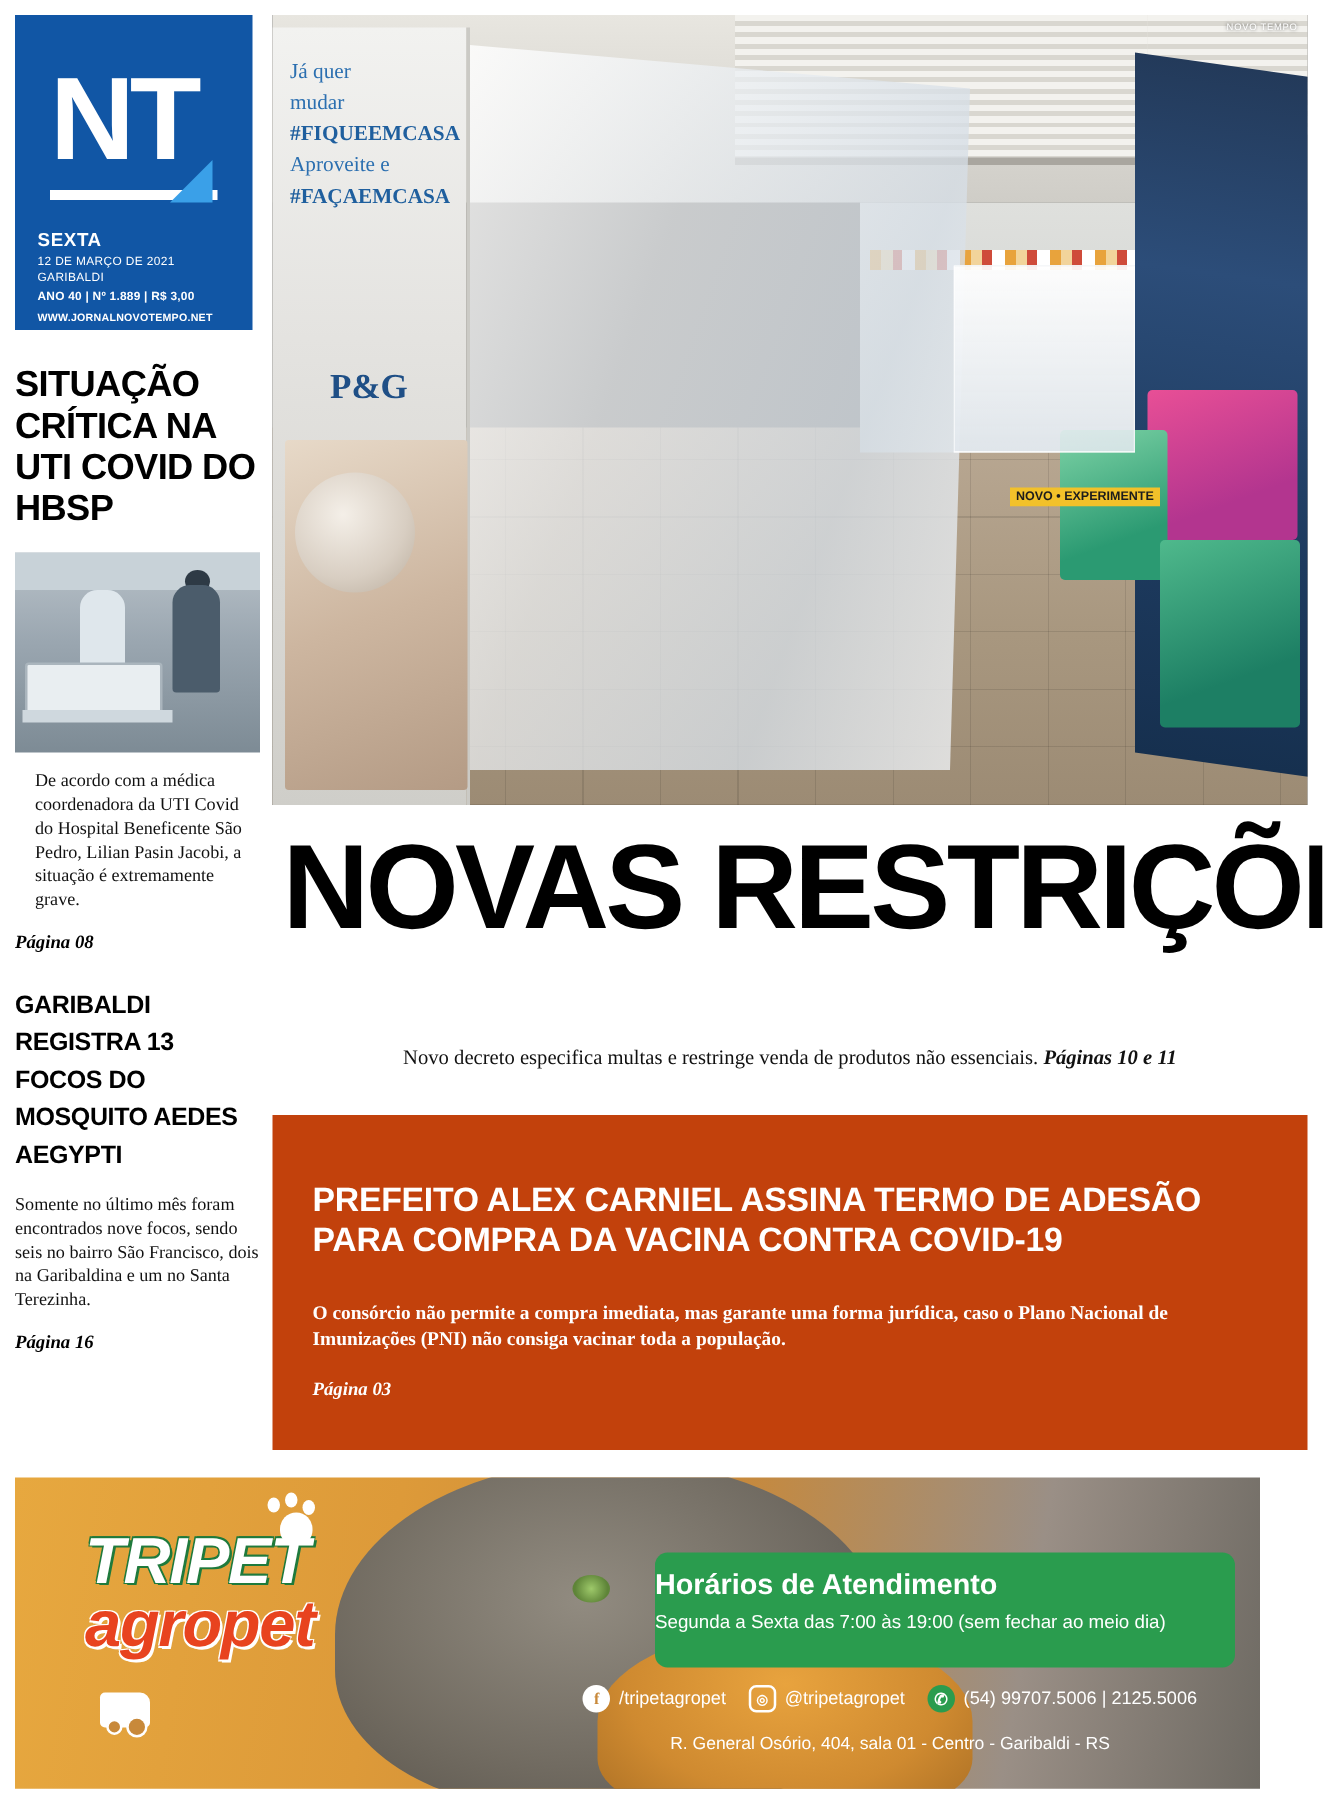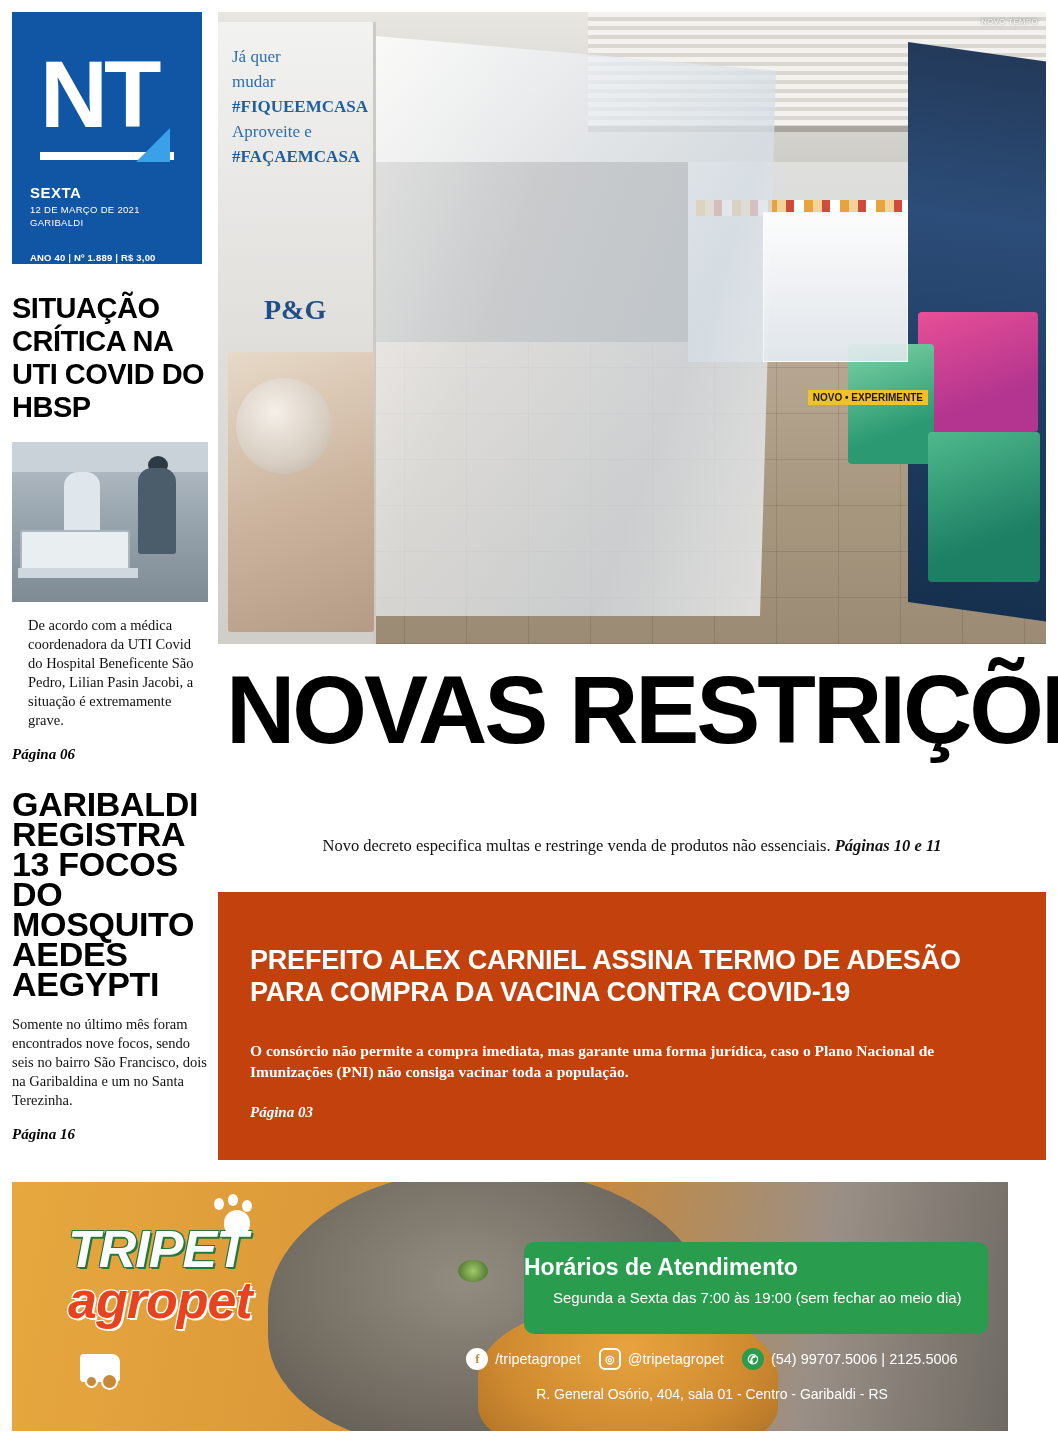--- a/index.html
+++ b/index.html
@@ -54,21 +54,21 @@
     width: 160px;
   }
   .mast-day {
     font-size: 15px; font-weight: 700; letter-spacing: 0.5px;
     margin-bottom: 3px;
   }
   .mast-date {
     font-size: 9.5px; letter-spacing: 0.3px; margin-bottom: 2px;
   }
   .mast-city {
-    font-size: 9.5px; letter-spacing: 0.3px; margin-bottom: 24px;
+    font-size: 9.5px; letter-spacing: 0.3px; margin-bottom: 4px;
   }
   .mast-edition {
     font-size: 9.5px; font-weight: 700; letter-spacing: 0.2px; margin-bottom: 6px;
   }
   .mast-site {
     font-size: 8.5px; font-weight: 700; letter-spacing: 0.2px;
   }
 
   
   .leftcol {
@@ -127,21 +127,21 @@
     font-family: "Liberation Serif", serif;
     font-style: italic;
     font-weight: 700;
     font-size: 15px;
     color: #000000;
     margin: 0 0 26px 0;
   }
   .second-head {
     font-family: "Liberation Sans", sans-serif;
     font-weight: 700;
-    font-size: 34px;
+    font-size: 20px;
     line-height: 30px;
     letter-spacing: -0.3px;
     color: #000000;
     margin: 0 0 16px 0;
   }
   .second-text {
     font-family: "Liberation Serif", serif;
     font-size: 14.5px;
     line-height: 19px;
     color: #111111;
@@ -425,21 +425,20 @@
   .ad-hours h3 {
     margin: 0 0 8px 0;
     font-family: "Liberation Sans", sans-serif;
     font-weight: 700;
     font-size: 23px;
   }
   .ad-hours p {
     margin: 0 0 3px 0;
     font-family: "Liberation Sans", sans-serif;
     font-size: 15px;
-    padding-left: 29px;
   }
   .ad-contacts {
     position: absolute;
     left: 420px; top: 166px;
     width: 560px;
     display: flex;
     align-items: center;
     justify-content: center;
     gap: 18px;
     color: #ffffff;
@@ -491,21 +490,21 @@
     <div class="lead-photo">
       <div class="lp-win"></div>
       <div class="lp-person"></div>
       <div class="lp-head"></div>
       <div class="lp-person2"></div>
       <div class="lp-bed"></div>
       <div class="lp-bed2"></div>
     </div>
 
     <p class="lead-text">De acordo com a médica coordenadora da UTI Covid do Hospital Beneficente São Pedro, Lilian Pasin Jacobi, a situação é extremamente grave.</p>
-    <p class="page-ref">Página 06</p>
+    <p class="page-ref">Página 08</p>
 
     <h2 class="second-head">GARIBALDI REGISTRA 13 FOCOS DO MOSQUITO AEDES AEGYPTI</h2>
     <p class="second-text">Somente no último mês foram encontrados nove focos, sendo seis no bairro São Francisco, dois na Garibaldina e um no Santa Terezinha.</p>
     <p class="page-ref">Página 16</p>
   </div>
 
   <div class="mainphoto">
     <div class="mp-ceil"></div>
     <div class="mp-window"></div>
     <div class="mp-window2"></div>

